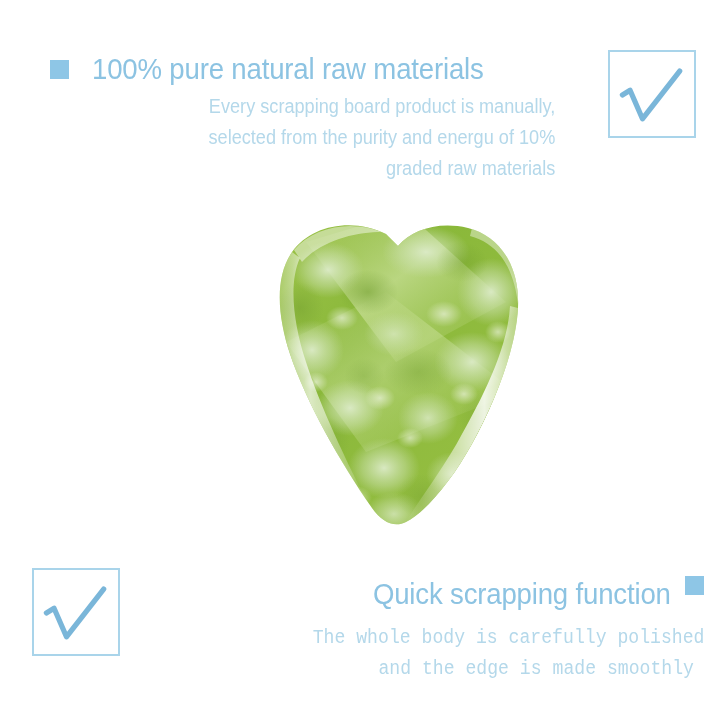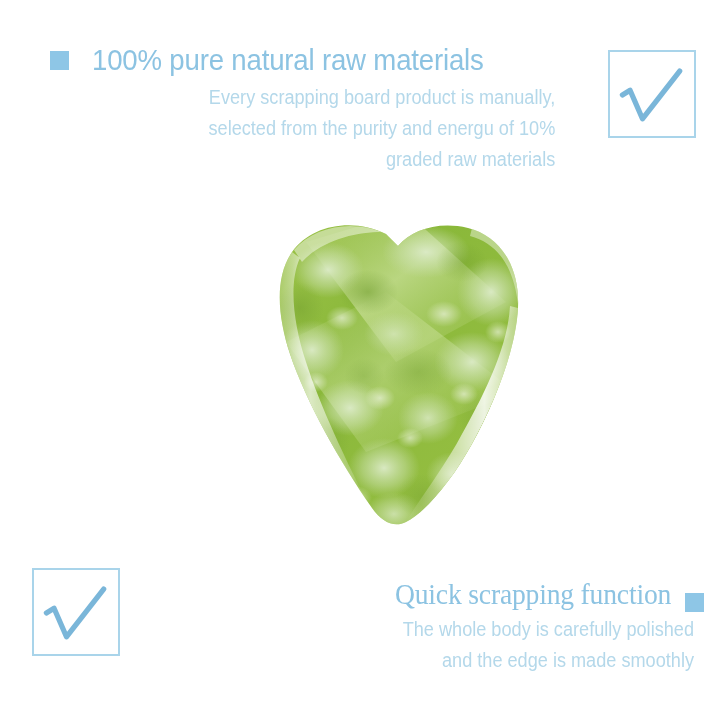--- a/index.html
+++ b/index.html
@@ -48,48 +48,49 @@
   #feature-top {
     position: absolute;
     left: 50px;
     top: 42px;
     width: 540px;
   }
   #feature-top .title-row {
     display: flex;
     align-items: center;
     gap: 23px;
+    margin-top: 9px;
   }
   #feature-top .title-row .feature-title { transform-origin: left center; }
   #feature-top .body-block {
     margin-left: 44px;
     margin-top: 4px;
     text-align: right;
   }
   #feature-top .feature-body { transform-origin: left center; }
 
   
   #feature-bottom {
     position: absolute;
     right: 16px;
     top: 576px;
     width: 420px;
     text-align: right;
   }
   #feature-bottom .title-row {
     display: flex;
-    align-items: flex-end;
+    align-items: flex-start;
     justify-content: flex-end;
     gap: 14px;
-    font-family: Liberation Serif, serif;
   }
   #feature-bottom .title-row .feature-title { transform-origin: right center; }
   #feature-bottom .body-block {
-    margin-top: 2px;
+    margin-top: 11px;
     margin-right: 10px;
+    font-family: Liberation Mono, monospace;
   }
   #feature-bottom .feature-body { transform-origin: right center; }
 
   
   .check-box {
     position: absolute;
     width: 88px;
     height: 88px;
     border: 2px solid #a9d4ea;
     background: #ffffff;

